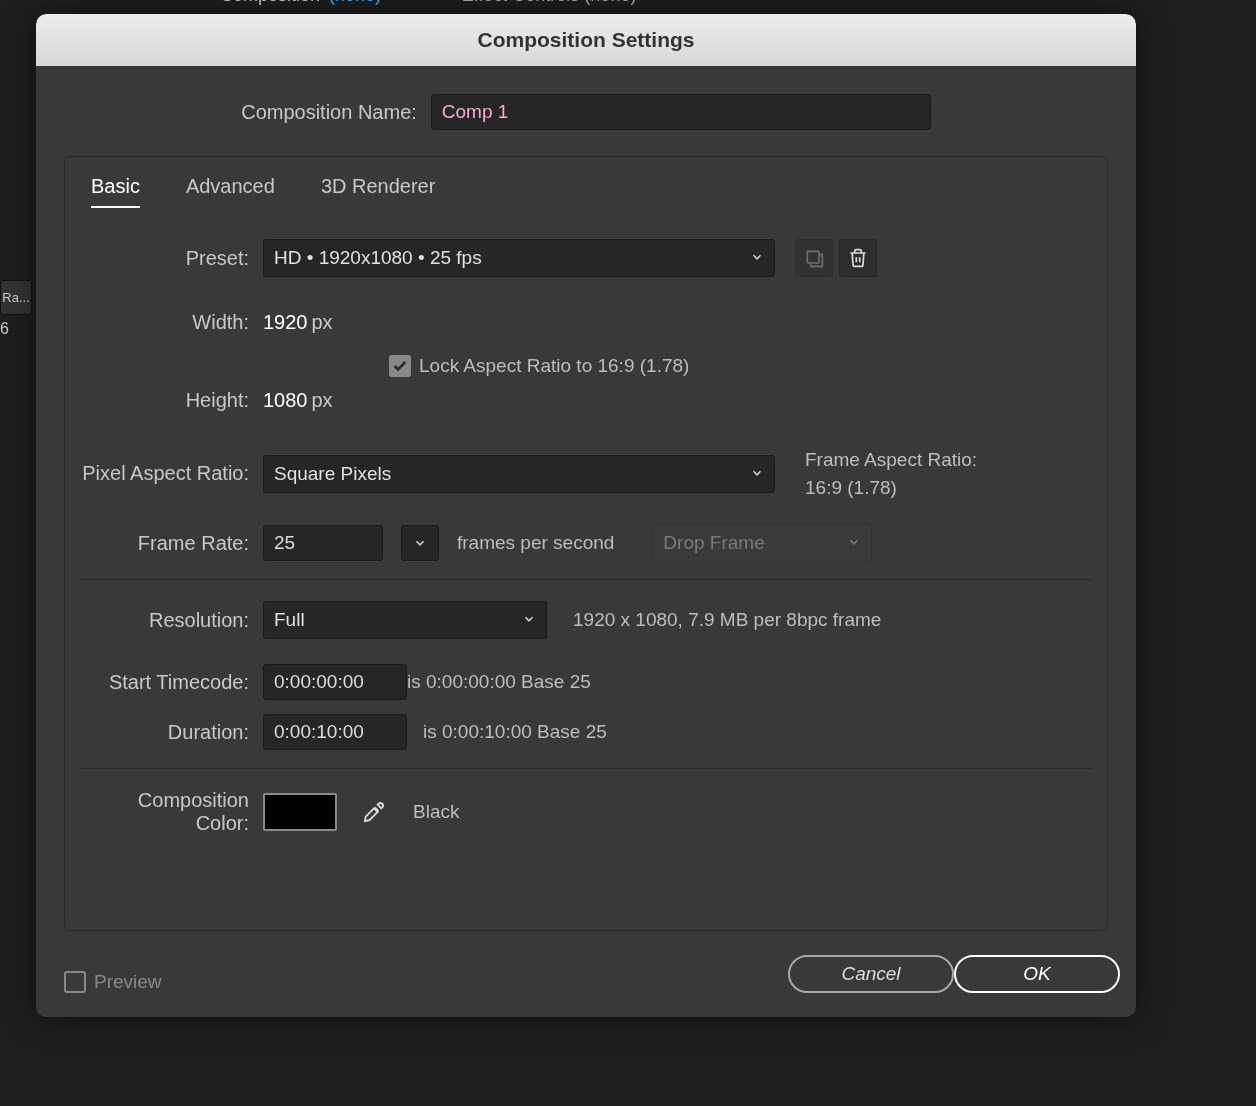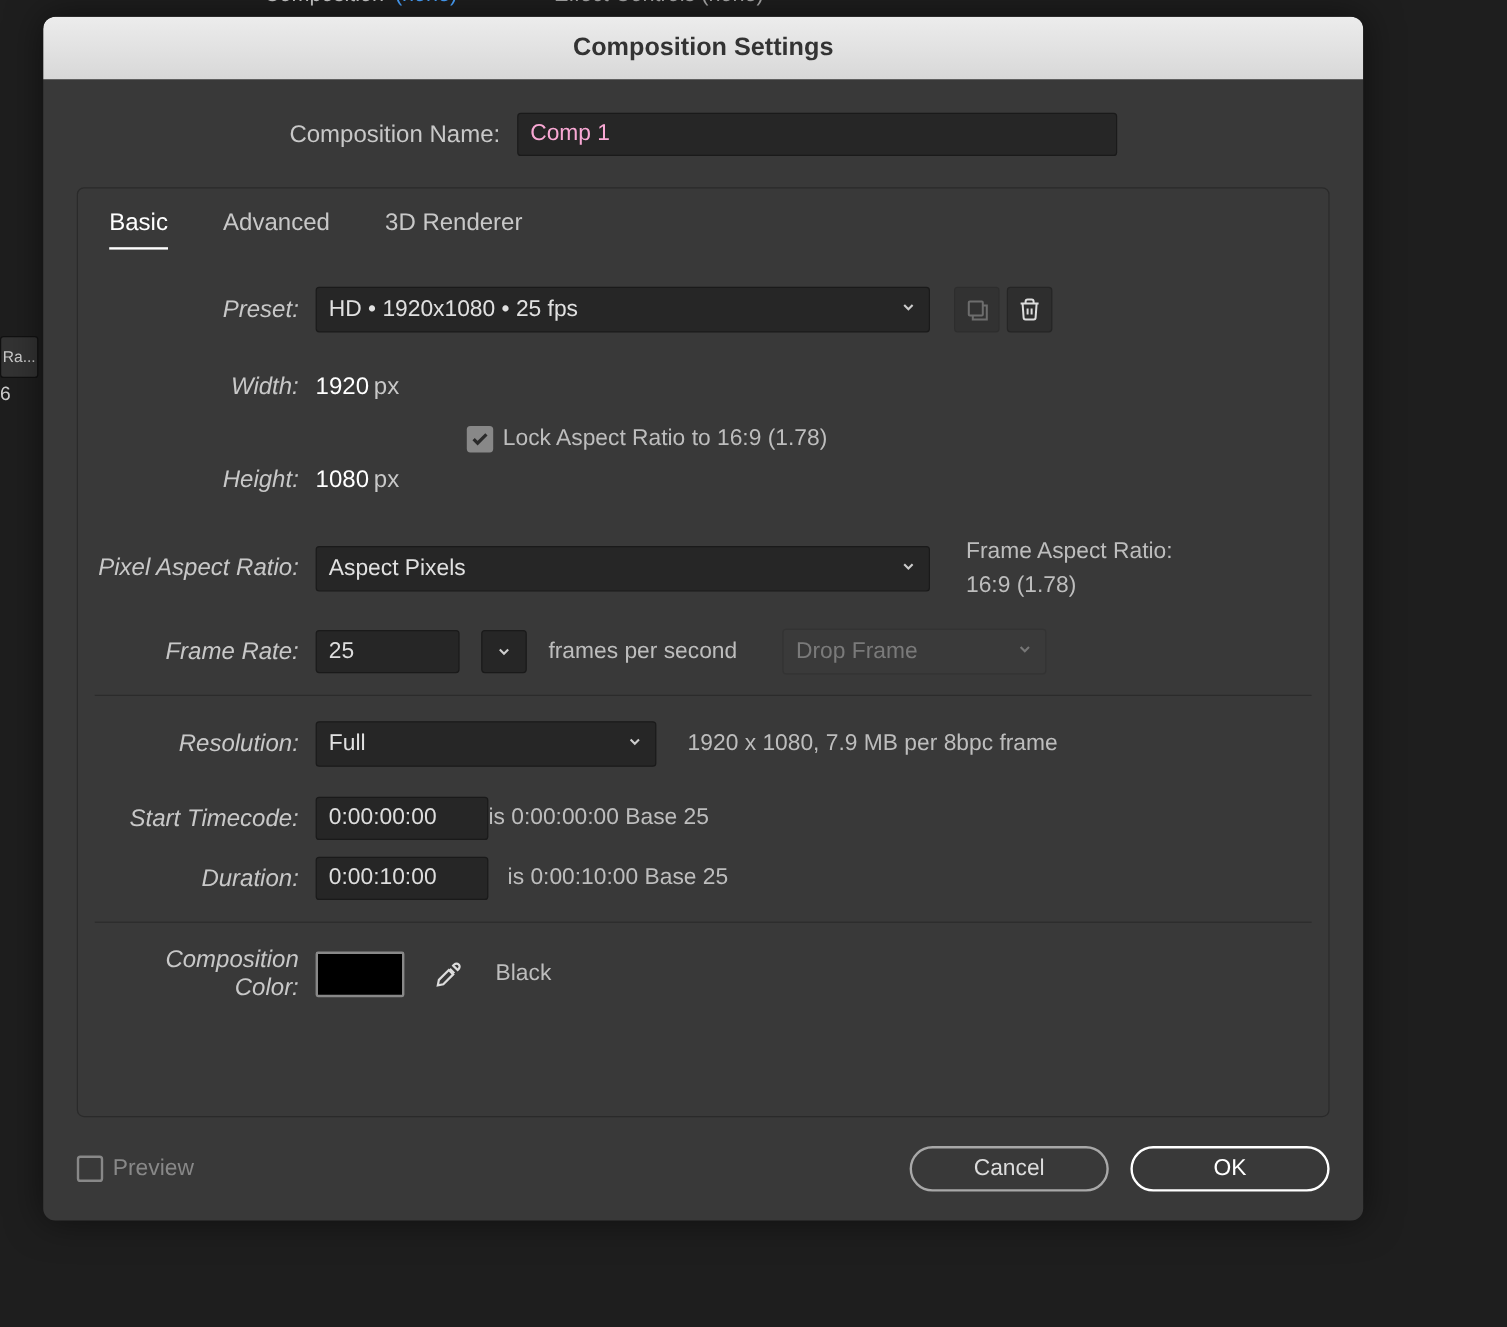--- a/index.html
+++ b/index.html
@@ -130,21 +130,20 @@
       align-items: center;
       margin-bottom: 10px;
       min-height: 40px;
     }
     .label-col {
       width: 184px;
       text-align: right;
       font-size: 20px;
       padding-right: 14px;
       color: #c8c8c8;
-      font-style: italic;
     }
     .blue-link {
       color: #ffffff;
       font-size: 20px;
       cursor: ew-resize;
     }
     .unit-text {
       color: #c8c8c8;
       font-size: 20px;
       margin-left: 4px;
@@ -236,32 +235,32 @@
       height: 38px;
       display: flex;
       align-items: center;
       justify-content: center;
       cursor: pointer;
     }
     .dialog-footer {
       position: absolute;
       bottom: 24px;
       left: 28px;
-      right: 28px;
-      display: flex;
-      align-items: center;
+      right: 16px;
+      display: flex;
+      align-items: flex-end;
       justify-content: space-between;
     }
     .footer-left {
       display: flex;
       align-items: center;
     }
     .footer-right {
       display: flex;
-      gap: 18px;
+      font-style: italic;
     }
     .pill-btn {
       width: 166px;
       height: 38px;
       border-radius: 20px;
       border: 2px solid #a8a8a8;
       background: transparent;
       color: #dcdcdc;
       font-size: 19px;
       display: flex;
@@ -359,21 +358,21 @@
 
         <div class="row" style="margin-bottom:26px;">
           <div class="label-col">Height:</div>
           <span class="blue-link">1080</span>
           <span class="unit-text">px</span>
         </div>
 
         <div class="row">
           <div class="label-col">Pixel Aspect Ratio:</div>
           <div class="dropdown" style="width:512px">
-            <span>Aspect Pixels</span>
+            <span>Square Pixels</span>
             <span class="chevron">
               <svg viewBox="0 0 24 24" fill="none" stroke="#ccc" stroke-width="3">
                   <polyline points="6 9 12 15 18 9"></polyline>
                 </svg>
             </span>
           </div>
           <div style="margin-left:30px;line-height:1.45">
             <div class="info-text">Frame Aspect Ratio:</div>
             <div class="info-text">16:9 (1.78)</div>
           </div>

